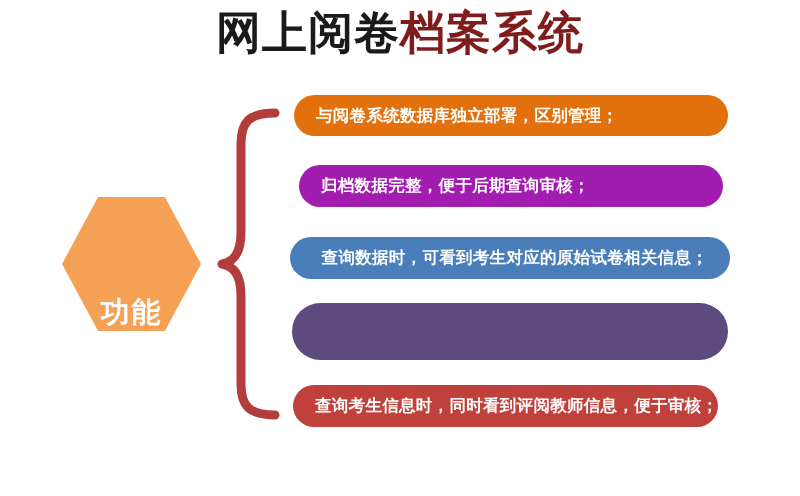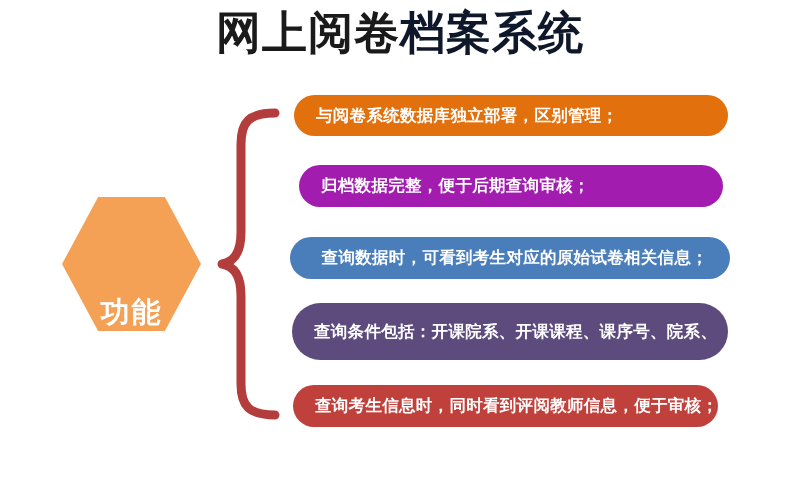--- a/index.html
+++ b/index.html
@@ -23,21 +23,21 @@
     top: 4px;
     width: 800px;
     text-align: center;
     font-size: 45px;
     font-weight: 700;
     line-height: 58px;
     letter-spacing: 1px;
     white-space: nowrap;
   }
   .title .part-dark  { color: #1a1a1a; }
-  .title .part-accent{ color: #0f172a; }
+  .title .part-accent{ color: #7f1d1d; }
 
   
   .hex {
     position: absolute;
     left: 62px;
     top: 197px;
     width: 139px;
     height: 134px;
     background: #f4a055;
     -webkit-clip-path: polygon(26% 0%, 74% 0%, 100% 50%, 74% 100%, 26% 100%, 0% 50%);
@@ -119,18 +119,17 @@
 
 <div class="pill" id="pill-1">
   <span class="pill-text">归档数据完整，便于后期查询审核；</span>
 </div>
 
 <div class="pill" id="pill-2">
   <span class="pill-text">查询数据时，可看到考生对应的原始试卷相关信息；</span>
 </div>
 
 <div class="pill" id="pill-3">
-  <span class="pill-text">查询条件包括：开课院系、开课课程、课序号、院系、</span>
 </div>
 
 <div class="pill" id="pill-4">
   <span class="pill-text">查询考生信息时，同时看到评阅教师信息，便于审核；</span>
 </div>
 
 </body></html>

